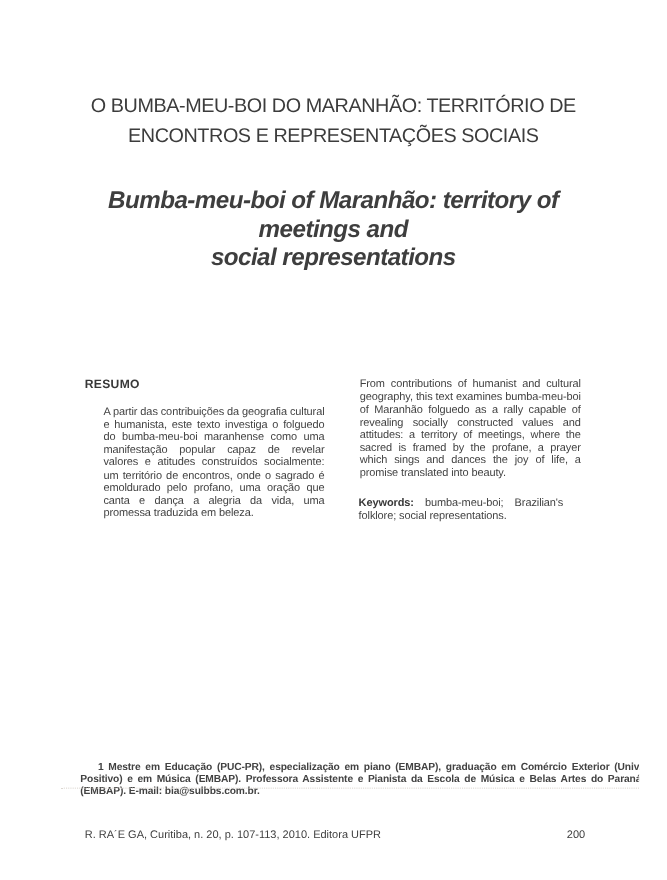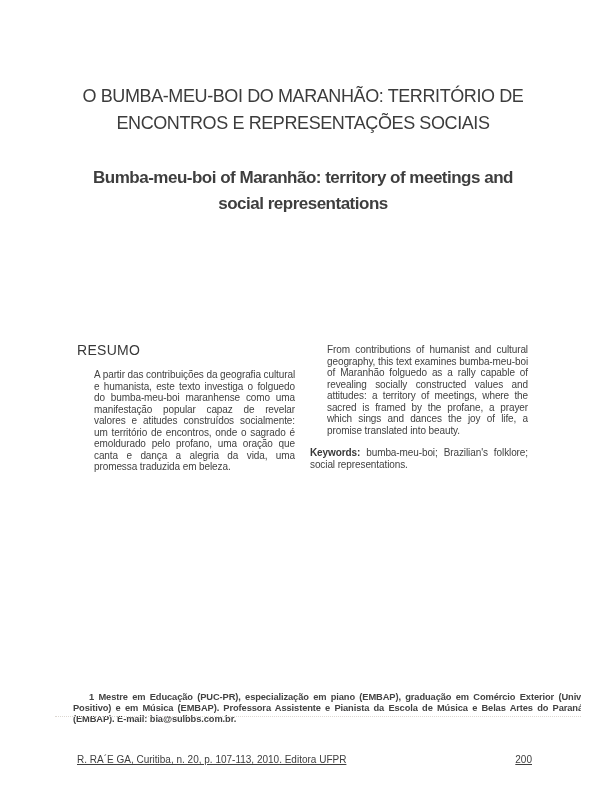--- a/index.html
+++ b/index.html
@@ -33,23 +33,24 @@
     font-weight: 400;
   }
 
   
   .subtitle {
     position: absolute;
     top: 151px;
     left: 30px;
     right: 30px;
     text-align: center;
-    font-size: 17px;
+    font-size: 22px;
     line-height: 26px;
     letter-spacing: -0.5px;
+    font-style: italic;
     color: #3e3e3e;
     white-space: pre-line;
   }
 
   
   .author {
     position: absolute;
     top: 217px;
     left: 0;
     right: 0;
@@ -67,36 +68,36 @@
     right: 53px;
     display: flex;
     gap: 15px;
   }
   .column {
     flex: 1 1 0;
     min-width: 0;
   }
   .col-heading {
     margin: 0 0 12px 0;
-    font-size: 14px;
+    font-size: 11px;
     line-height: 13px;
-    font-weight: normal;
+    font-weight: bold;
     letter-spacing: 0.3px;
     color: #383838;
   }
   .col-body {
     margin: 0 0 11px 17px;
     font-size: 10px;
     line-height: 11.5px;
     letter-spacing: -0.1px;
     text-align: justify;
     color: #424242;
   }
   .col-keywords {
-    margin: 0;
+    margin: 16px;
     font-size: 10px;
     line-height: 11.5px;
     letter-spacing: -0.1px;
     text-align: justify;
     color: #424242;
   }
   .bold-label { font-weight: bold; color: #383838; }
   .italic-inline { }
 
   
@@ -127,21 +128,20 @@
     position: absolute;
     top: 754px;
     left: 52px;
     right: 49px;
     display: flex;
     justify-content: space-between;
     align-items: baseline;
     font-size: 10px;
     line-height: 12px;
     color: #3e3e3e;
-    text-decoration: underline;
   }
 </style>
 </head>
 <body>
 
 <div class="page">
 
   <h1 class="title">O BUMBA-MEU-BOI DO MARANHÃO: TERRITÓRIO DE
 ENCONTROS E REPRESENTAÇÕES SOCIAIS</h1>
 

